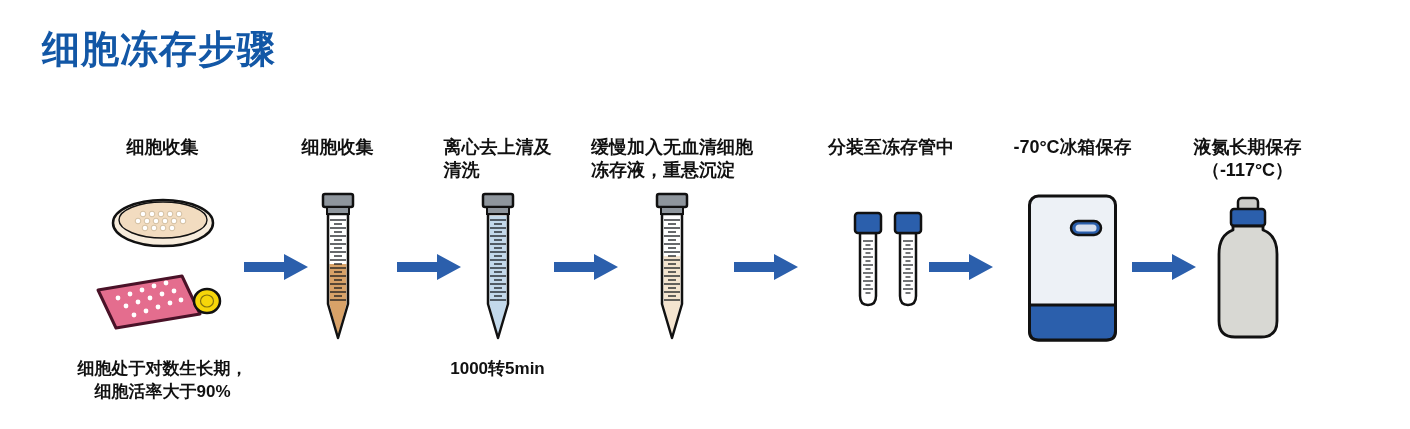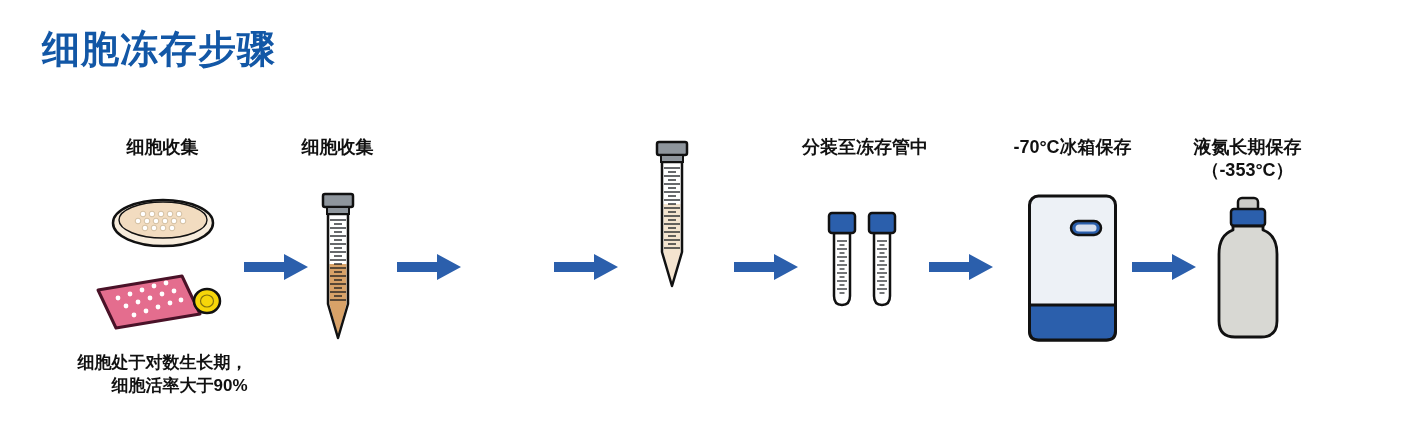--- a/index.html
+++ b/index.html
@@ -19,22 +19,22 @@
   .step-label{
     font-size:18px;font-weight:700;color:var(--text-dark,#111);
     line-height:1.3;white-space:pre-line;text-align:center;
     min-height:52px;
   }
   .step-label.align-left{text-align:left;}
   .step-icon{
     height:160px;display:flex;align-items:center;justify-content:center;
   }
   .step-note{
-    margin-top:4px;font-size:17px;font-weight:700;color:var(--text-dark,#111);
-    line-height:1.35;white-space:pre-line;text-align:right;
+    margin-top:10px;font-size:17px;font-weight:700;color:var(--text-dark,#111);
+    line-height:1.35;white-space:pre-line;text-align:center;
   }
   .flow-arrow{position:absolute;top:251px;width:66px;height:32px;}
   svg{display:block;}
 </style>
 </head>
 <body>
 
 <svg width="0" height="0" style="position:absolute" aria-hidden="true">
   <defs>
     <path id="tubeShape" d="M12,22 L12,112 L22,146 L32,112 L32,22 Z"></path>
@@ -154,47 +154,64 @@
       </svg>
     </div>
   </div>
 
   <div class="flow-arrow" style="left:397px">
     <svg viewBox="0 0 66 32" width="66" height="32">
         <use href="#arrowShape" style="fill:var(--accent-blue,#2b5fac)"></use>
       </svg>
   </div>
 
+  <div class="step" style="left:425px;width:145px">
+    <div class="step-label align-left">离心去上清及
+清洗</div>
+    <div class="step-icon">
+      <svg width="44" height="152" viewBox="0 0 44 152">
+        <use href="#tubeShape" fill="#ffffff"></use>
+        <path d="M13.5,24 L13.5,112 L22,143.5 L30.5,112 L30.5,24 Z" style="fill:var(--liquid-blue,#c3d9eb)"></path>
+        <use href="#tubeTicks"></use>
+        <use href="#tubeShape" fill="none" stroke="#111" stroke-width="2.5" stroke-linejoin="round"></use>
+        <rect x="7" y="2" width="30" height="13" rx="2" style="fill:var(--cap-gray,#8e959c)" stroke="#111" stroke-width="2.5"></rect>
+        <rect x="11" y="15" width="22" height="7" style="fill:var(--cap-gray,#8e959c)" stroke="#111" stroke-width="2"></rect>
+      </svg>
+    </div>
+    <div class="step-note">1000转5min</div>
+  </div>
 
   <div class="flow-arrow" style="left:554px">
     <svg viewBox="0 0 66 32" width="66" height="32">
         <use href="#arrowShape" style="fill:var(--accent-blue,#2b5fac)"></use>
       </svg>
   </div>
 
   <div class="step" style="left:582px;width:180px">
+    <div class="step-label align-left">缓慢加入无血清细胞
+冻存液，重悬沉淀</div>
     <div class="step-icon">
       <svg width="44" height="152" viewBox="0 0 44 152">
         <use href="#tubeShape" fill="#ffffff"></use>
         <path d="M13.5,64 L13.5,112 L22,143.5 L30.5,112 L30.5,64 Z" style="fill:var(--liquid-cream,#f4e4cf)"></path>
         <use href="#tubeTicks"></use>
         <use href="#tubeShape" fill="none" stroke="#111" stroke-width="2.5" stroke-linejoin="round"></use>
         <rect x="7" y="2" width="30" height="13" rx="2" style="fill:var(--cap-gray,#8e959c)" stroke="#111" stroke-width="2.5"></rect>
         <rect x="11" y="15" width="22" height="7" style="fill:var(--cap-gray,#8e959c)" stroke="#111" stroke-width="2"></rect>
       </svg>
     </div>
   </div>
 
   <div class="flow-arrow" style="left:734px">
     <svg viewBox="0 0 66 32" width="66" height="32">
         <use href="#arrowShape" style="fill:var(--accent-blue,#2b5fac)"></use>
       </svg>
   </div>
 
-  <div class="step" style="left:790px;width:150px">
+  <div class="step" style="left:816px;width:150px">
     <div class="step-label">分装至冻存管中</div>
     <div class="step-icon">
       <svg width="80" height="115" viewBox="0 0 80 115">
         <use href="#vialBody" fill="#ffffff" stroke="#111" stroke-width="2.5" stroke-linejoin="round"></use>
         <use href="#vialTicks"></use>
         <rect x="4" y="2" width="26" height="20" rx="3" style="fill:var(--accent-blue,#2b5fac)" stroke="#111" stroke-width="2.5"></rect>
         <g transform="translate(40,0)">
           <use href="#vialBody" fill="#ffffff" stroke="#111" stroke-width="2.5" stroke-linejoin="round"></use>
           <use href="#vialTicks"></use>
           <rect x="4" y="2" width="26" height="20" rx="3" style="fill:var(--accent-blue,#2b5fac)" stroke="#111" stroke-width="2.5"></rect>
@@ -222,21 +239,21 @@
   </div>
 
   <div class="flow-arrow" style="left:1132px">
     <svg viewBox="0 0 66 32" width="66" height="32">
         <use href="#arrowShape" style="fill:var(--accent-blue,#2b5fac)"></use>
       </svg>
   </div>
 
   <div class="step" style="left:1170px;width:155px">
     <div class="step-label">液氮长期保存
-（-353°C）</div>
+（-117°C）</div>
     <div class="step-icon">
       <svg width="80" height="145" viewBox="0 0 80 145">
         <rect x="30" y="2" width="20" height="13" rx="4" style="fill:var(--knob-gray,#ccccc8)" stroke="#111" stroke-width="2.5"></rect>
         <rect x="23" y="13" width="34" height="17" rx="3" style="fill:var(--accent-blue,#2b5fac)" stroke="#111" stroke-width="2.5"></rect>
         <path d="M25,30 L25,34 Q11,39 11,58 L11,125 Q11,141 27,141 L53,141 Q69,141 69,125 L69,58 Q69,39 55,34 L55,30 Z" style="fill:var(--dewar-gray,#d8d8d3)" stroke="#111" stroke-width="2.8" stroke-linejoin="round"></path>
       </svg>
     </div>
   </div>
 
 </div>

